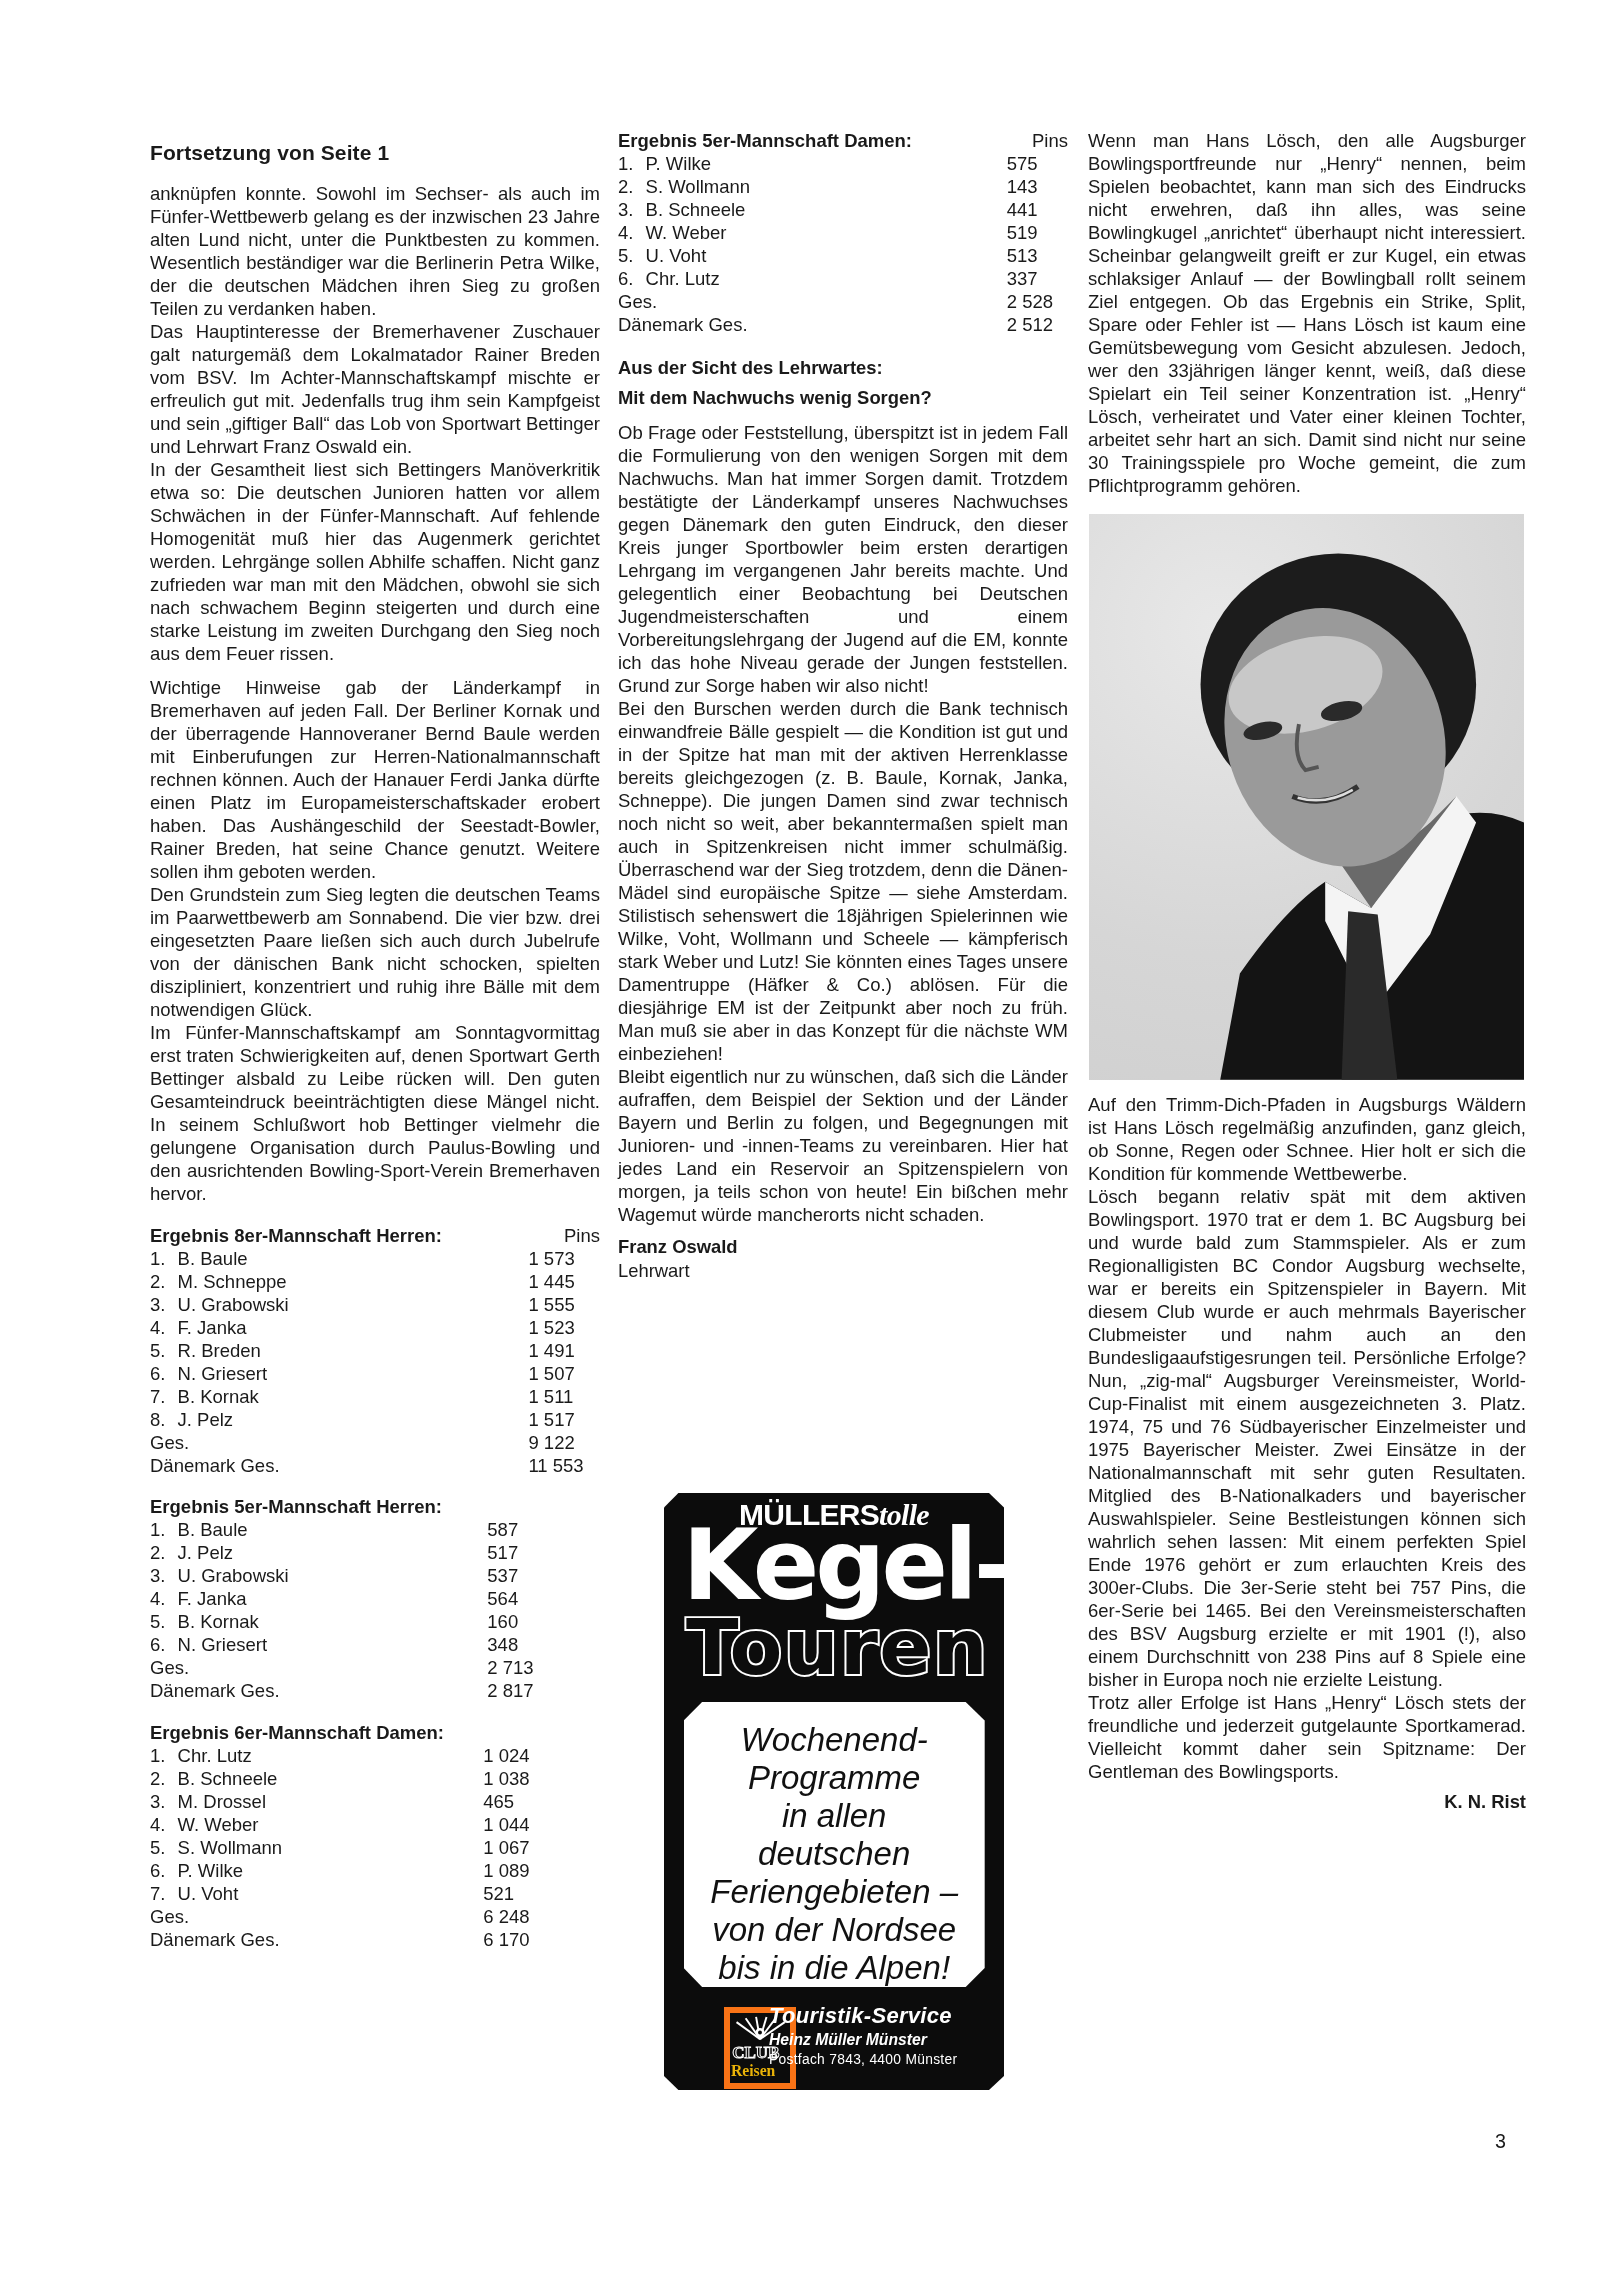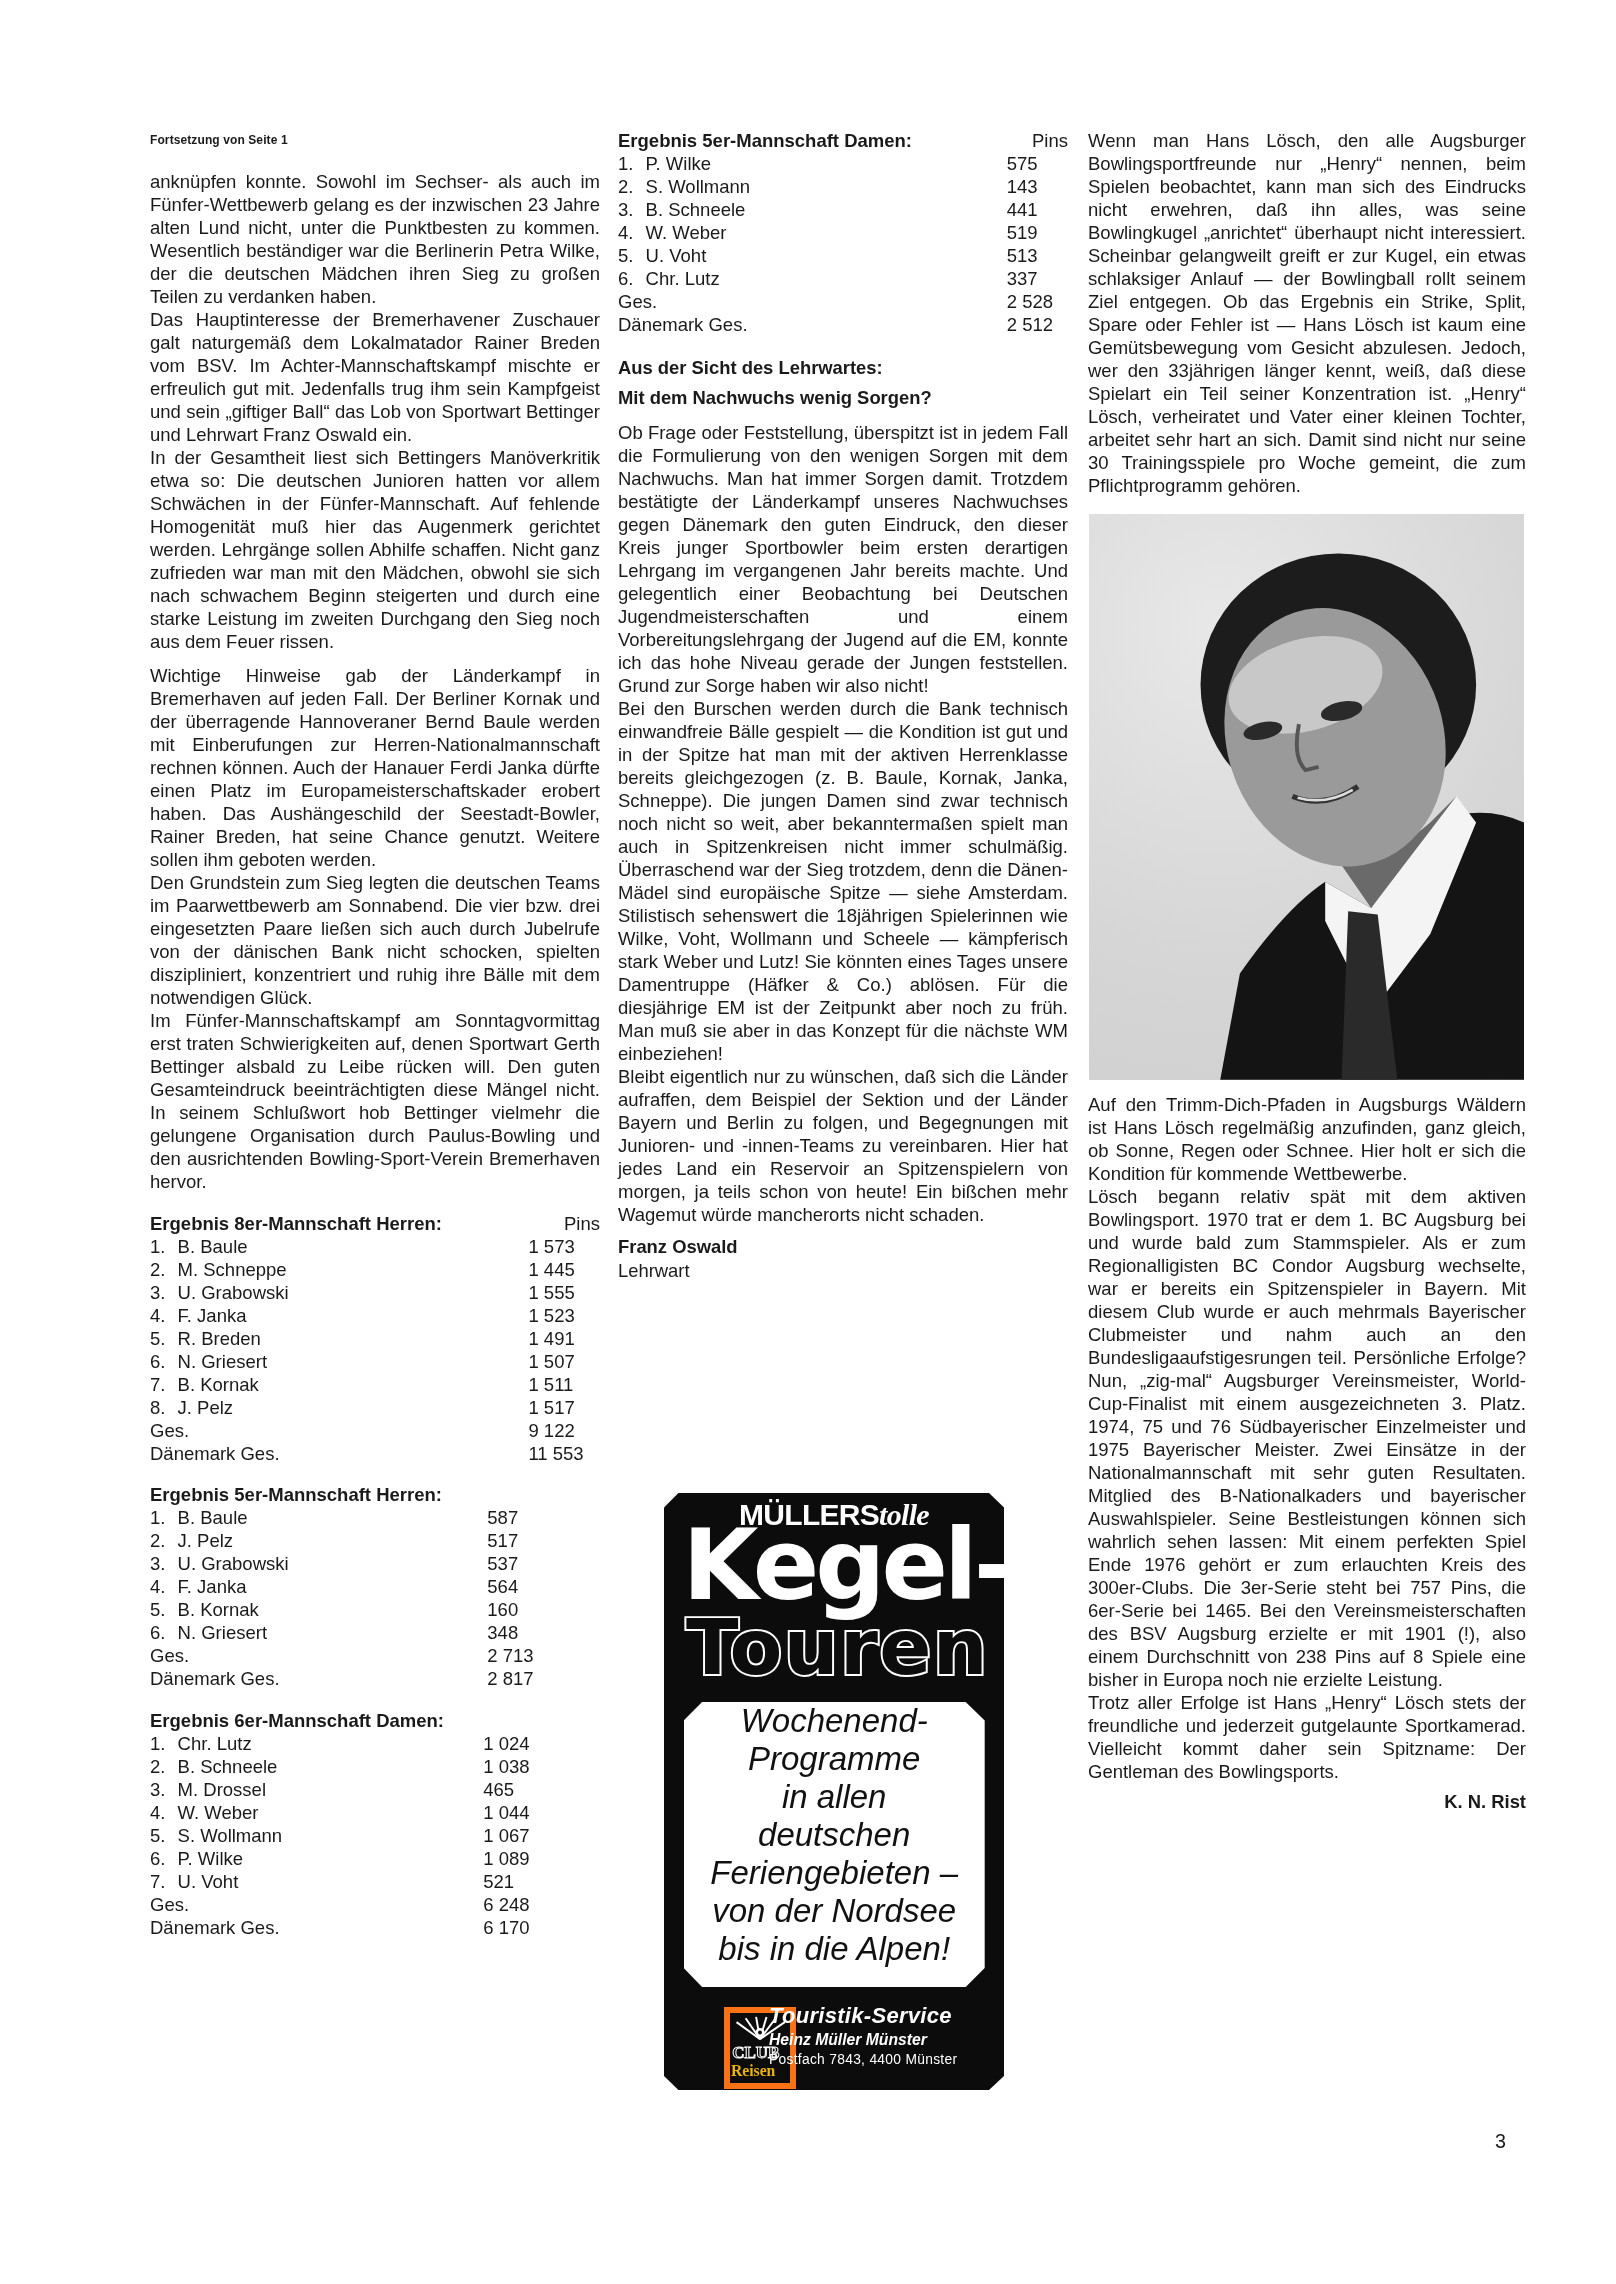--- a/index.html
+++ b/index.html
@@ -8,21 +8,21 @@
     font-family:"Liberation Sans", "DejaVu Sans", sans-serif; color:#1a1a1a;
   }
   .col { position:absolute; top:129px; width:450px; }
   #col1 { left:150px; }
   #col2 { left:618px; }
   #col3 { left:1088px; width:438px; }
   .txt { font-size:18.5px; line-height:23px; text-align:justify; hyphens:manual; }
   .txt p { margin:0; }
   .gap { height:13px; }
   .h-bold { font-weight:bold; font-size:18.4px; line-height:23.6px; margin:0; letter-spacing:0.1px; }
-  .h-cont { margin-bottom:17px; font-size:12px; }
+  .h-cont { margin-bottom:17px; font-size:21px;margin-top:12px; }
   table.res { width:100%; border-collapse:collapse; font-size:18.5px; line-height:23px; }
   table.res td { padding:0; vertical-align:top; }
   table.res td.num { text-align:left; white-space:nowrap; }
   table.res th { text-align:left; font-weight:bold; padding:0; }
   table.res th.num { text-align:right; font-weight:normal; }
   .rank { display:inline-block; width:27.6px; }
   .section { margin-top:18.4px; }
   .sub-head { font-weight:bold; font-size:18.4px; line-height:30px; margin:0; }
   .byline { font-weight:bold; font-size:18.4px; line-height:23.6px; margin-top:9.2px; }
   .byline-role { font-size:18.4px; line-height:23.6px; }
@@ -47,21 +47,21 @@
     font-size:98px; line-height:92px; letter-spacing:-3.9px; color:#fff;
   }
   .ad-touren {
     position:absolute; left:22px; top:115px; font-family:"DejaVu Sans", sans-serif; font-weight:bold;
     font-size:77px; line-height:79px; letter-spacing:1.3px; color:#0c0c0c;
     -webkit-text-stroke:3.9px #ffffff; paint-order: stroke fill;
   }
   .ad-panel {
     position:absolute; left:19.7px; top:209px; width:301px; height:285px; background:#fff; color:#111;
     clip-path: polygon(18.4px 0, 282px 0, 301px 18.4px, 301px 266px, 282px 285px, 18.4px 285px, 0 266px, 0 18.4px);
-    display:flex; flex-direction:column; align-items:center; justify-content:flex-start;
+    display:flex; flex-direction:column; align-items:center; justify-content:flex-end;
   }
   .ad-panel div { font-style:italic; font-size:33px; line-height:38px; text-align:center; font-family:"Liberation Sans", sans-serif; }
   .ad-logo {
     position:absolute; left:27.6px; top:514px; width:60px; height:70px; border:6px solid #f97316; background:#0c0c0c;margin-left:32px;
   }
   .ad-logo .club { position:absolute; left:2.6px; top:30px; font-family:"Liberation Serif", serif; font-weight:bold; font-size:17px; color:#0c0c0c; -webkit-text-stroke:1px #fff; }
   .ad-logo .reisen { position:absolute; left:1.3px; top:49px; font-family:"Liberation Serif", serif; font-weight:bold; font-size:15.7px; color:#eab308; }
   .ad-service { position:absolute; left:105px; top:510px; font-weight:bold; font-style:italic; font-size:22px; letter-spacing:0.3px; }
   .ad-owner { position:absolute; left:105px; top:538px; font-weight:bold; font-style:italic; font-size:15.7px; }
   .ad-addr { position:absolute; left:105px; top:559px; font-size:13.8px; letter-spacing:0.3px; }

